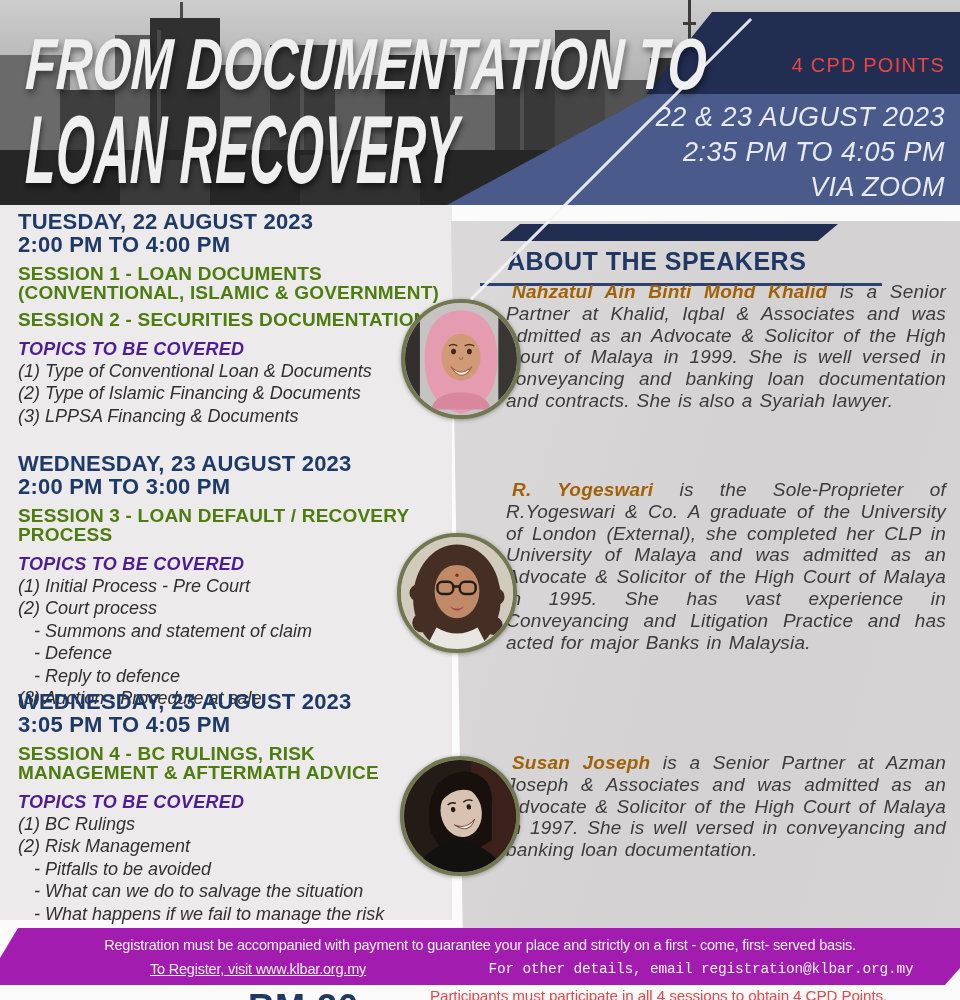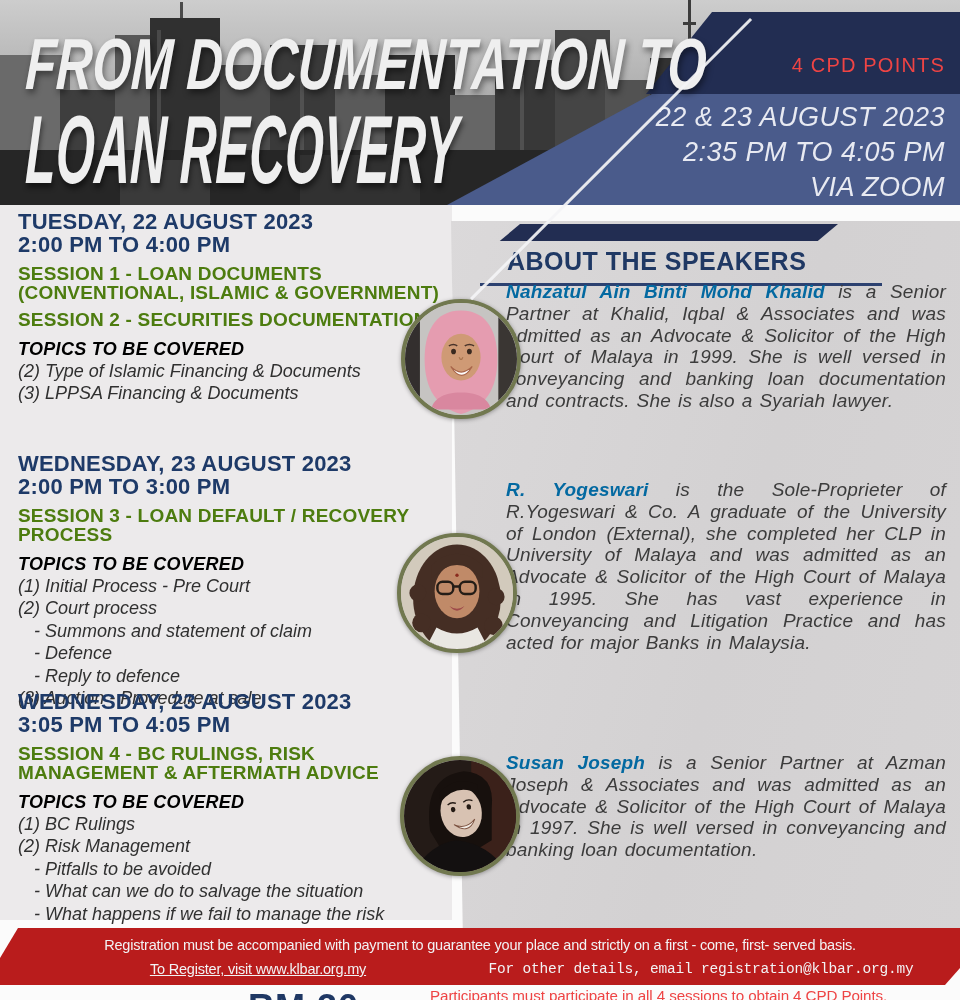--- a/index.html
+++ b/index.html
@@ -39,37 +39,37 @@
     color:#1f3864; letter-spacing:.5px; }
   .speakers-rule { position:absolute; left:37px; top:62px; width:402px; height:3px; background:#2c4170; }
 
   
   .block { position:absolute; left:18px; width:432px; }
   .b1 { top:210px; } .b2 { top:452px; } .b3 { top:690px; }
   .day { font-size:22px; line-height:23px; font-weight:700; color:#1e3a68; letter-spacing:.2px; }
   .session { margin-top:8px; font-size:19px; line-height:19px; font-weight:700;
     color:#4d7c0f; letter-spacing:.2px; }
   .topics-label { margin-top:10px; font-size:18px; line-height:21px; font-weight:700;
-    font-style:italic; color:#000000; letter-spacing:.3px; }
+    font-style:italic; color:#4c1d95; letter-spacing:.3px; }
   .topic { font-size:18px; line-height:22.4px; font-style:italic; color:#303030; }
   .topic.sub { padding-left:16px; }
 
   
   .bio { position:absolute; left:506px; width:440px; font-size:19px; line-height:21.8px;
     font-style:italic; color:#3c3c3c; text-align:justify; letter-spacing:.2px; word-spacing:1.5px; }
-  .bio b { color:#0369a1; }
+  .bio b { color:#a16207;margin-left:6px; }
   .bio1 { top:281px; } .bio2 { top:479px; } .bio3 { top:752px; }
   .photo { position:absolute; width:120px; height:120px; border:4px solid #71784f;
     border-radius:50%; overflow:hidden; z-index:5; background:#c9c7c5;
     box-shadow:0 1px 4px rgba(0,0,0,.35); }
   .ph1 { left:401px; top:299px; } .ph2 { left:397px; top:533px; } .ph3 { left:400px; top:756px; }
   .photo svg { display:block; width:112px; height:112px; }
 
   
-  .regbar { position:absolute; left:0; top:928px; width:960px; height:57px; background:#b91c1c;
+  .regbar { position:absolute; left:0; top:928px; width:960px; height:57px; background:#a21caf;
     clip-path:polygon(18px 0, 100% 0, 100% 40px, 945px 57px, 0 57px, 0 30px);
     color:#f2f2f4; z-index:7; }
   .reg1 { position:absolute; left:50%; top:9px; transform:translateX(-50%);
     font-size:14.5px; letter-spacing:-0.2px; white-space:nowrap; }
   .reg2a { position:absolute; left:258px; top:33px; transform:translateX(-50%);
     font-size:14.5px; letter-spacing:-0.2px; white-space:nowrap;text-decoration:underline; }
   .reg2b { position:absolute; left:701px; top:33px; transform:translateX(-50%);
     font-size:14.5px; letter-spacing:-0.2px; white-space:nowrap;font-family:Liberation Mono, monospace; }
   .price { position:absolute; left:248px; top:987px; font-size:36px; font-weight:700;
     color:#1f3864; letter-spacing:1px; z-index:8; }
@@ -139,20 +139,21 @@
     <div class="speakers-h">ABOUT THE SPEAKERS</div>
     <div class="speakers-rule"></div>
   </div>
 
   <div class="block b1">
     <div class="day">TUESDAY, 22 AUGUST 2023</div>
     <div class="day">2:00 PM TO 4:00 PM</div>
     <div class="session">SESSION 1 - LOAN DOCUMENTS (CONVENTIONAL, ISLAMIC &amp; GOVERNMENT)</div>
     <div class="session">SESSION 2 - SECURITIES DOCUMENTATION</div>
     <div class="topics-label">TOPICS TO BE COVERED</div>
+    <div class="topic">(1) Type of Conventional Loan &amp; Documents</div>
     <div class="topic">(2) Type of Islamic Financing &amp; Documents</div>
     <div class="topic">(3) LPPSA Financing &amp; Documents</div>
   </div>
 
   <div class="block b2">
     <div class="day">WEDNESDAY, 23 AUGUST 2023</div>
     <div class="day">2:00 PM TO 3:00 PM</div>
     <div class="session">SESSION 3 - LOAN DEFAULT / RECOVERY PROCESS</div>
     <div class="topics-label">TOPICS TO BE COVERED</div>
     <div class="topic">(1) Initial Process - Pre Court</div>

